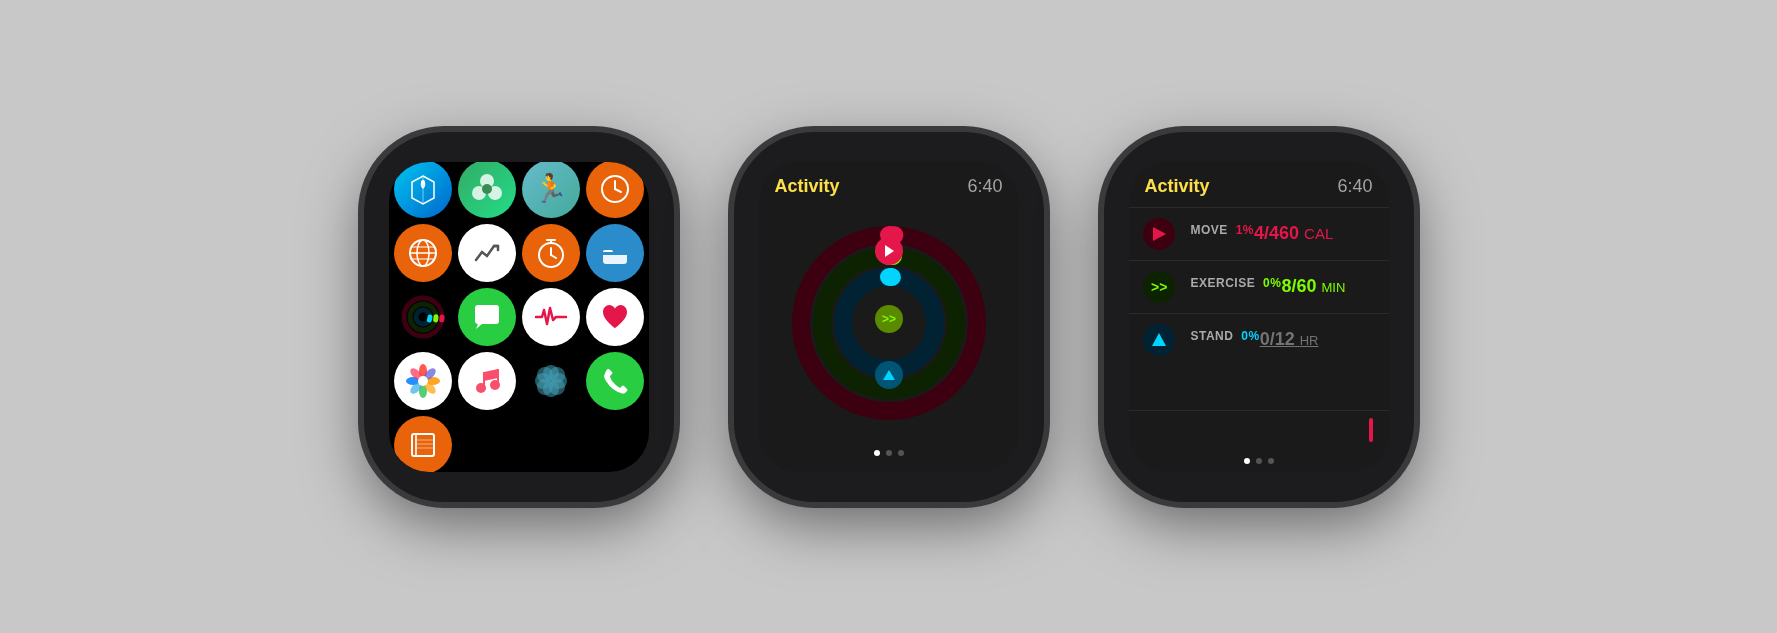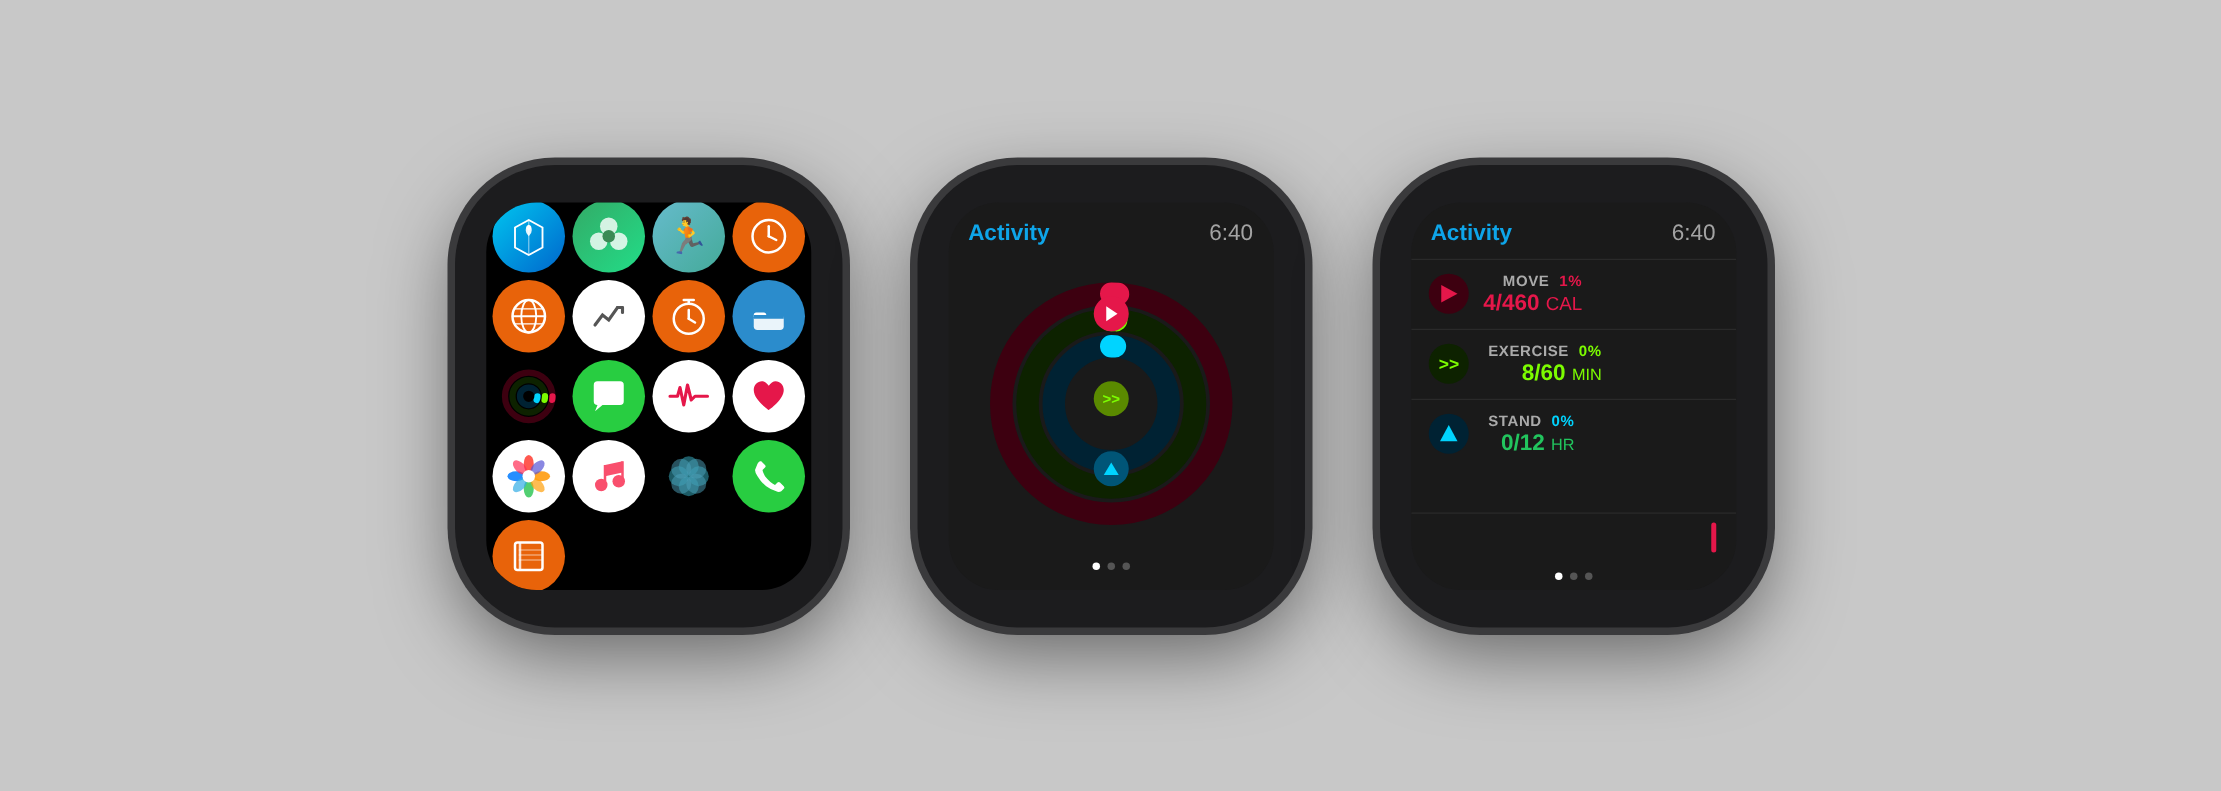--- a/index.html
+++ b/index.html
@@ -138,21 +138,21 @@
     }
 
     .watch-header {
       width: 100%;
       display: flex;
       justify-content: space-between;
       align-items: center;
     }
 
     .watch-title {
-      color: #0ea5e9;
+      color: #fde047;
       font-size: 18px;
       font-weight: 600;
     }
 
     .watch-time {
       color: #a3a3a3;
       font-size: 18px;
       font-weight: 300;
     }
 
@@ -209,22 +209,21 @@
       height: 32px;
       border-radius: 50%;
       display: flex;
       align-items: center;
       justify-content: center;
       flex-shrink: 0;
     }
 
     .activity-text {
       display: flex;
-      flex-direction: column;
-      align-items: flex-end;
+      flex-direction: row;
     }
 
     .activity-label {
       font-size: 12px;
       font-weight: 600;
       color: #aaa;
       letter-spacing: 0.5px;
     }
 
     .activity-label span {
@@ -519,21 +518,21 @@
       <div class="activity-icon-circle" style="background:#002233;">
         <svg width="20" height="20" viewBox="0 0 20 20">
           <polygon points="10,3 17,16 3,16" fill="#00d4ff"></polygon>
         </svg>
       </div>
       <div class="activity-text">
         <div class="activity-label">
           <span>STAND</span>
           <span style="color:#00d4ff;">0%</span>
         </div>
-        <div class="activity-value" style="color:#22c55e;">
+        <div class="activity-value" style="color:#737373;text-decoration:underline;">
           <span>0/12</span>
           <span style="font-size:13px; font-weight:400;">HR</span>
         </div>
       </div>
     </div>
 
     <div class="w3-bottom">
       <div class="scroll-bar-area">
         <div class="scroll-indicator"></div>
       </div>

